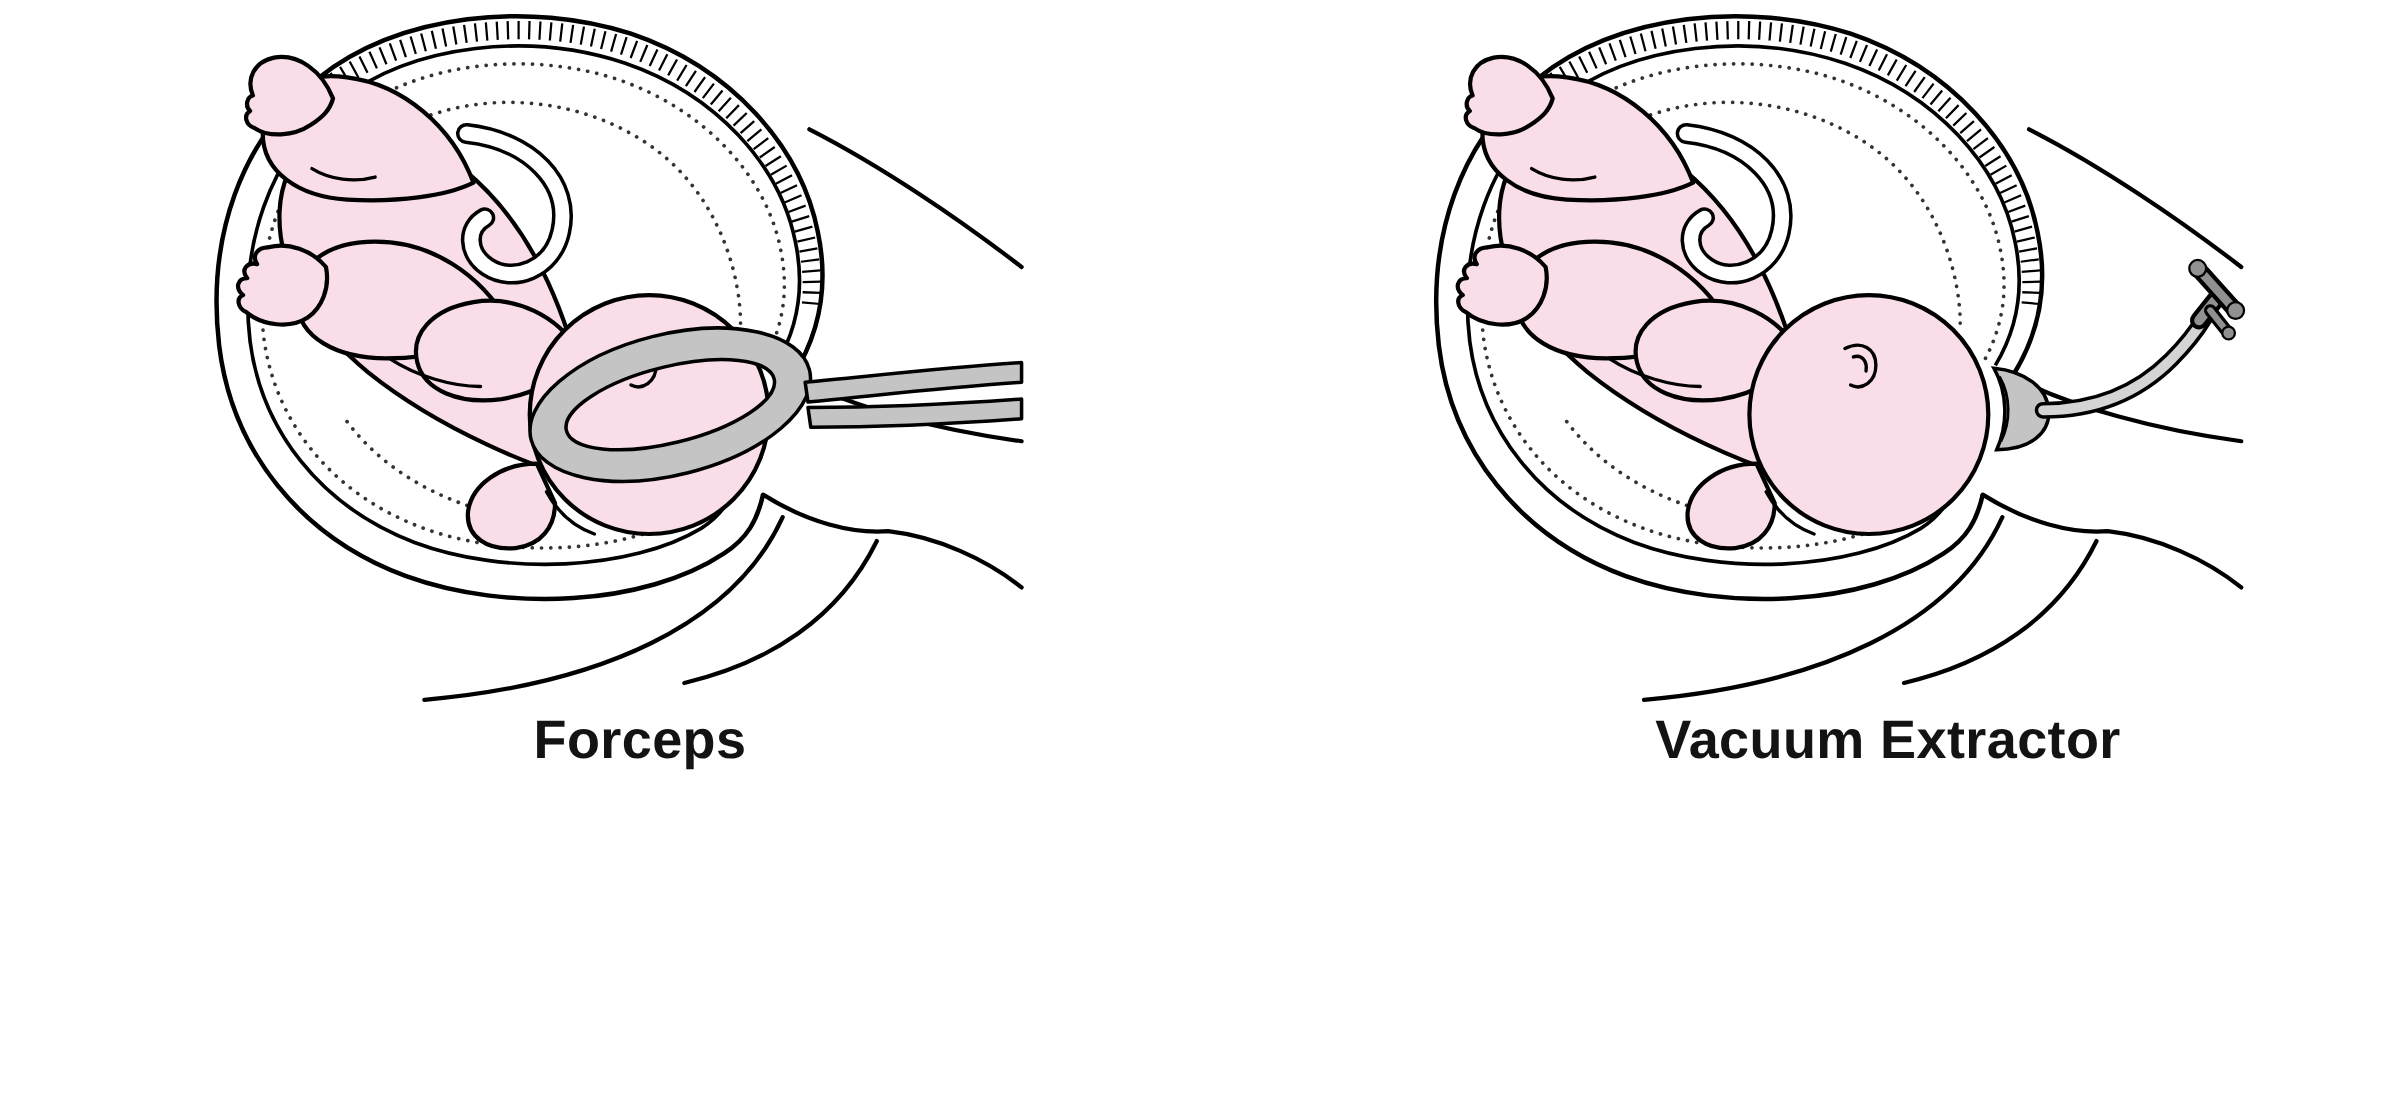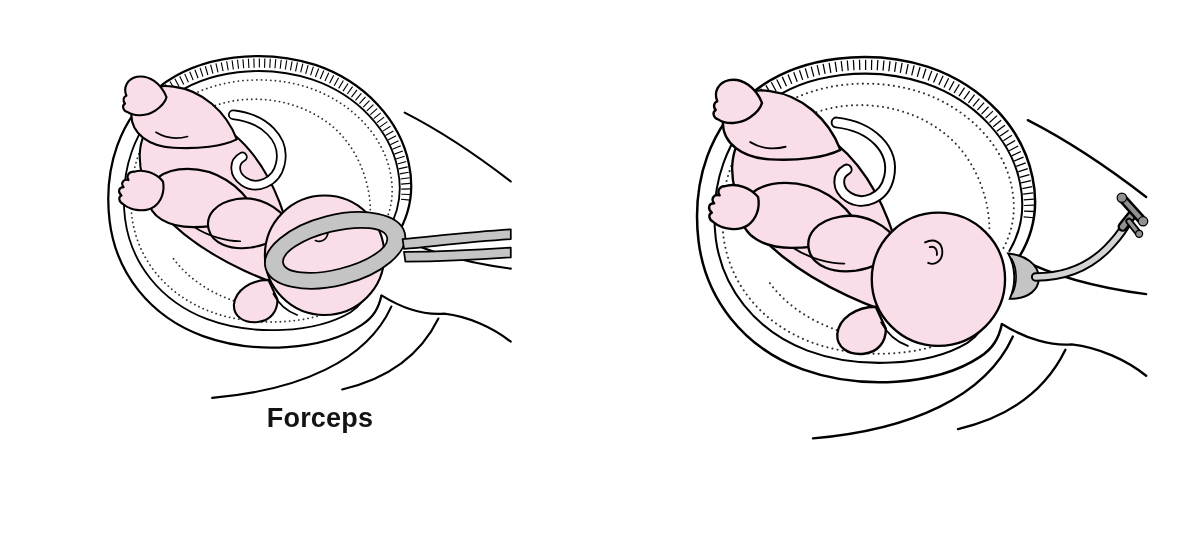--- a/index.html
+++ b/index.html
@@ -10,21 +10,21 @@
     --instrument-gray:#c4c4c4;
     --instrument-dark:#909090;
     --label-color:#131313;
   }
   html,body{margin:0;padding:0;}
   body{
     width:1200px;height:550px;background:var(--background);
     font-family:"Liberation Sans",sans-serif;overflow:hidden;
   }
   .figure{display:flex;width:1200px;height:550px;}
-  .panel{width:600px;height:392px;display:flex;flex-direction:column;margin-top:48px;}
+  .panel{width:600px;height:392px;display:flex;flex-direction:column;}
   .panel svg{display:block;width:600px;height:498px;}
   .caption{
     height:52px;display:flex;align-items:flex-start;justify-content:center;
     font-size:27px;font-weight:700;color:var(--label-color);
     letter-spacing:0.2px;padding-top:4px;
   }
   .caption.left-cap span{transform:translateX(20px);}
   .caption.right-cap span{transform:translateX(44px);}
 </style>
 </head>
@@ -110,15 +110,18 @@
           <path fill="none" stroke="var(--outline)" stroke-width="12" d="M 569 191 L 596 221"></path>
           <path fill="none" stroke="var(--instrument-dark)" stroke-width="6" d="M 569 191 L 596 221"></path>
           <circle cx="569" cy="191" r="6" fill="var(--instrument-dark)" stroke="var(--outline)" stroke-width="1.6"></circle>
           <circle cx="596" cy="221" r="6" fill="var(--instrument-dark)" stroke="var(--outline)" stroke-width="1.6"></circle>
           <path fill="none" stroke="var(--outline)" stroke-width="9" d="M 578 221 L 590 236"></path>
           <path fill="none" stroke="var(--instrument-dark)" stroke-width="4.5" d="M 578 221 L 590 236"></path>
           <circle cx="591" cy="237" r="4.5" fill="var(--instrument-dark)" stroke="var(--outline)" stroke-width="1.6"></circle>
         </g>
       </g>
     </svg>
+    <div class="caption right-cap">
+      <span>Vacuum Extractor</span>
+    </div>
   </div>
 
 </div>
 
 </body></html>

